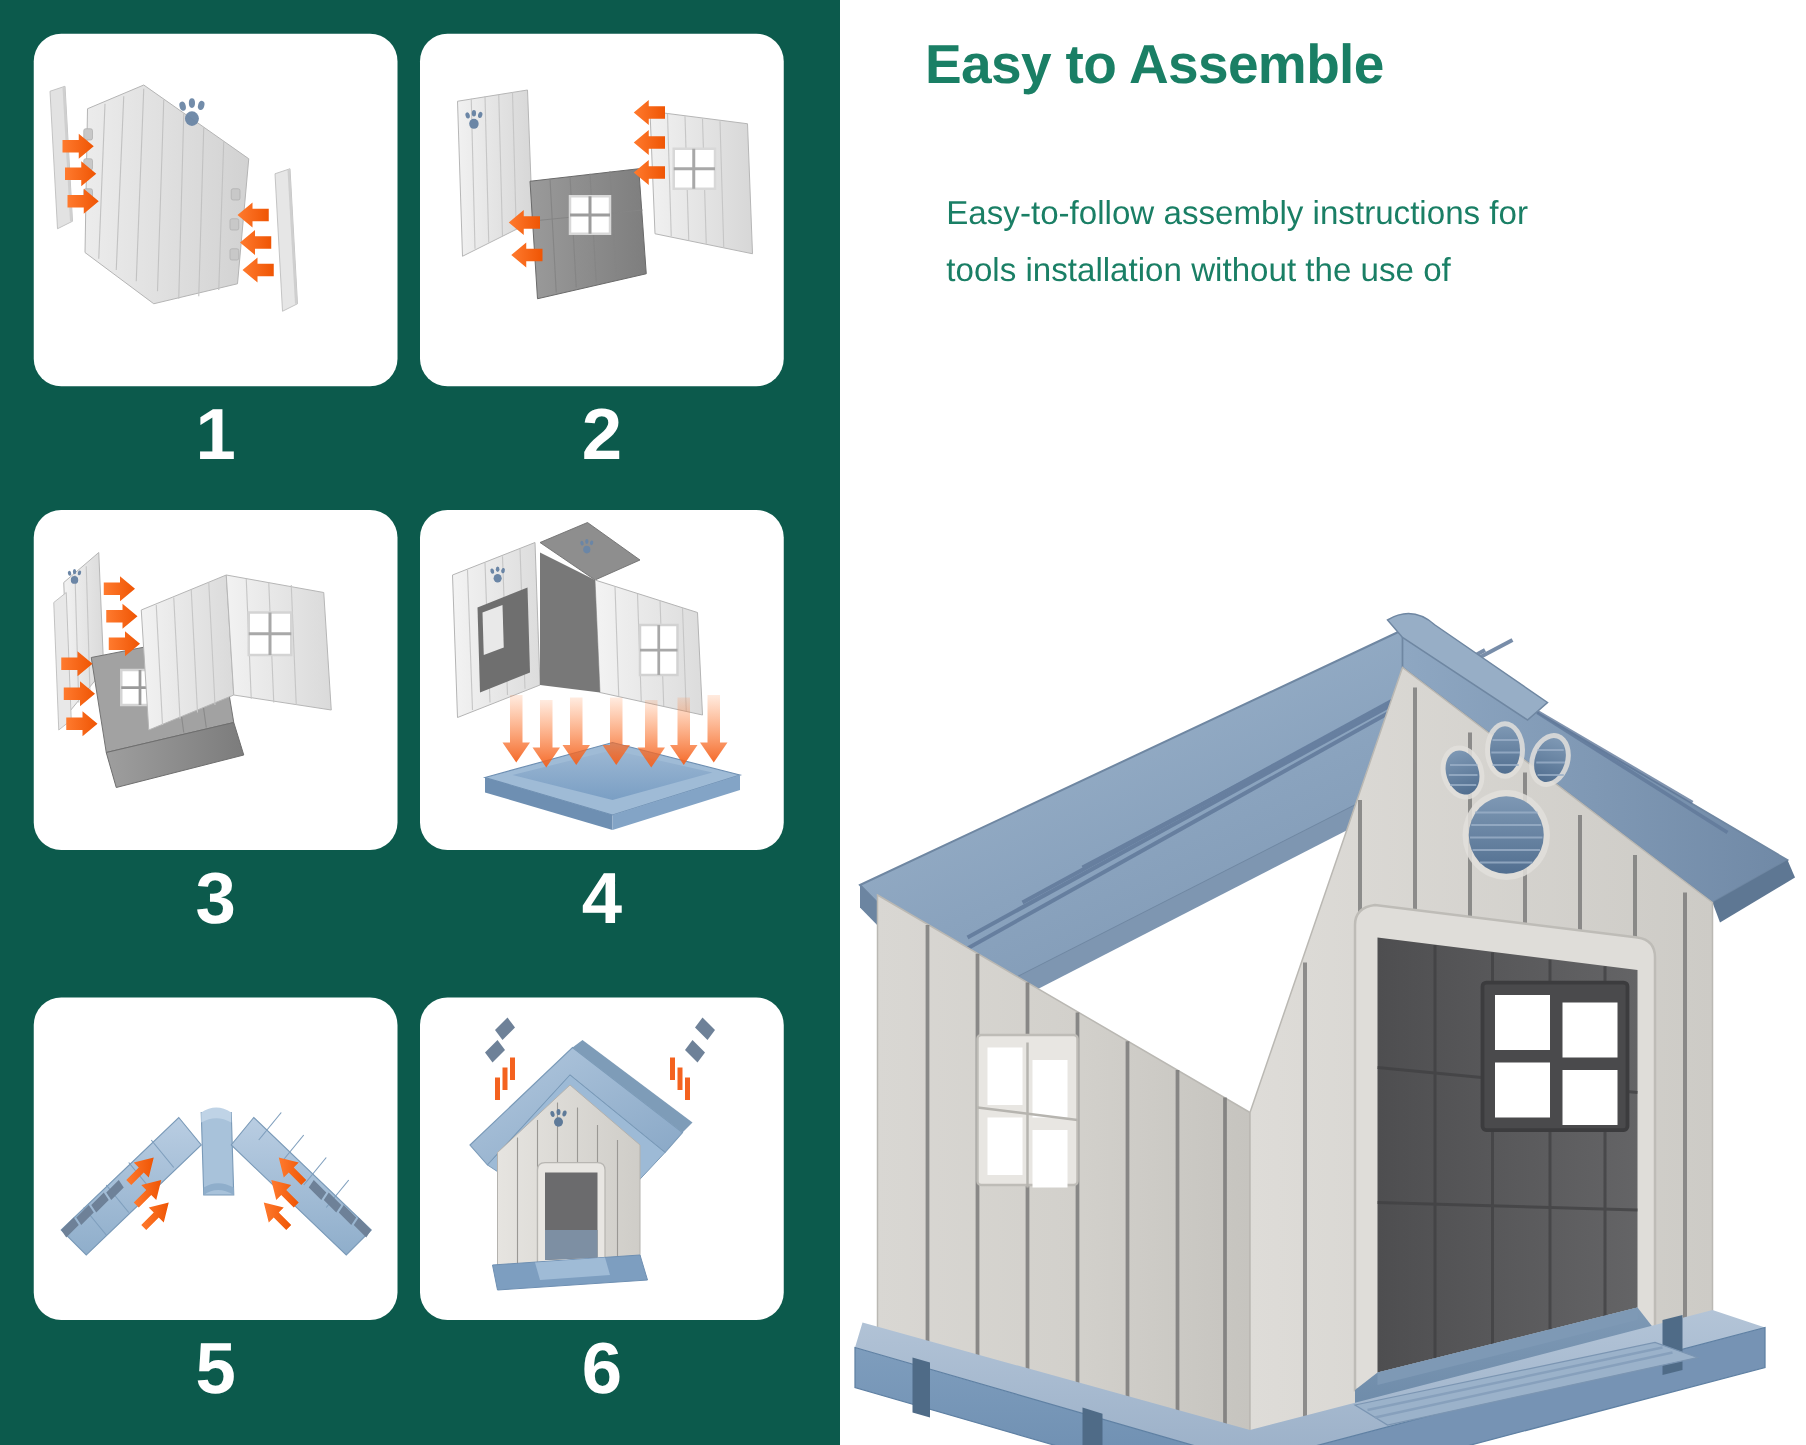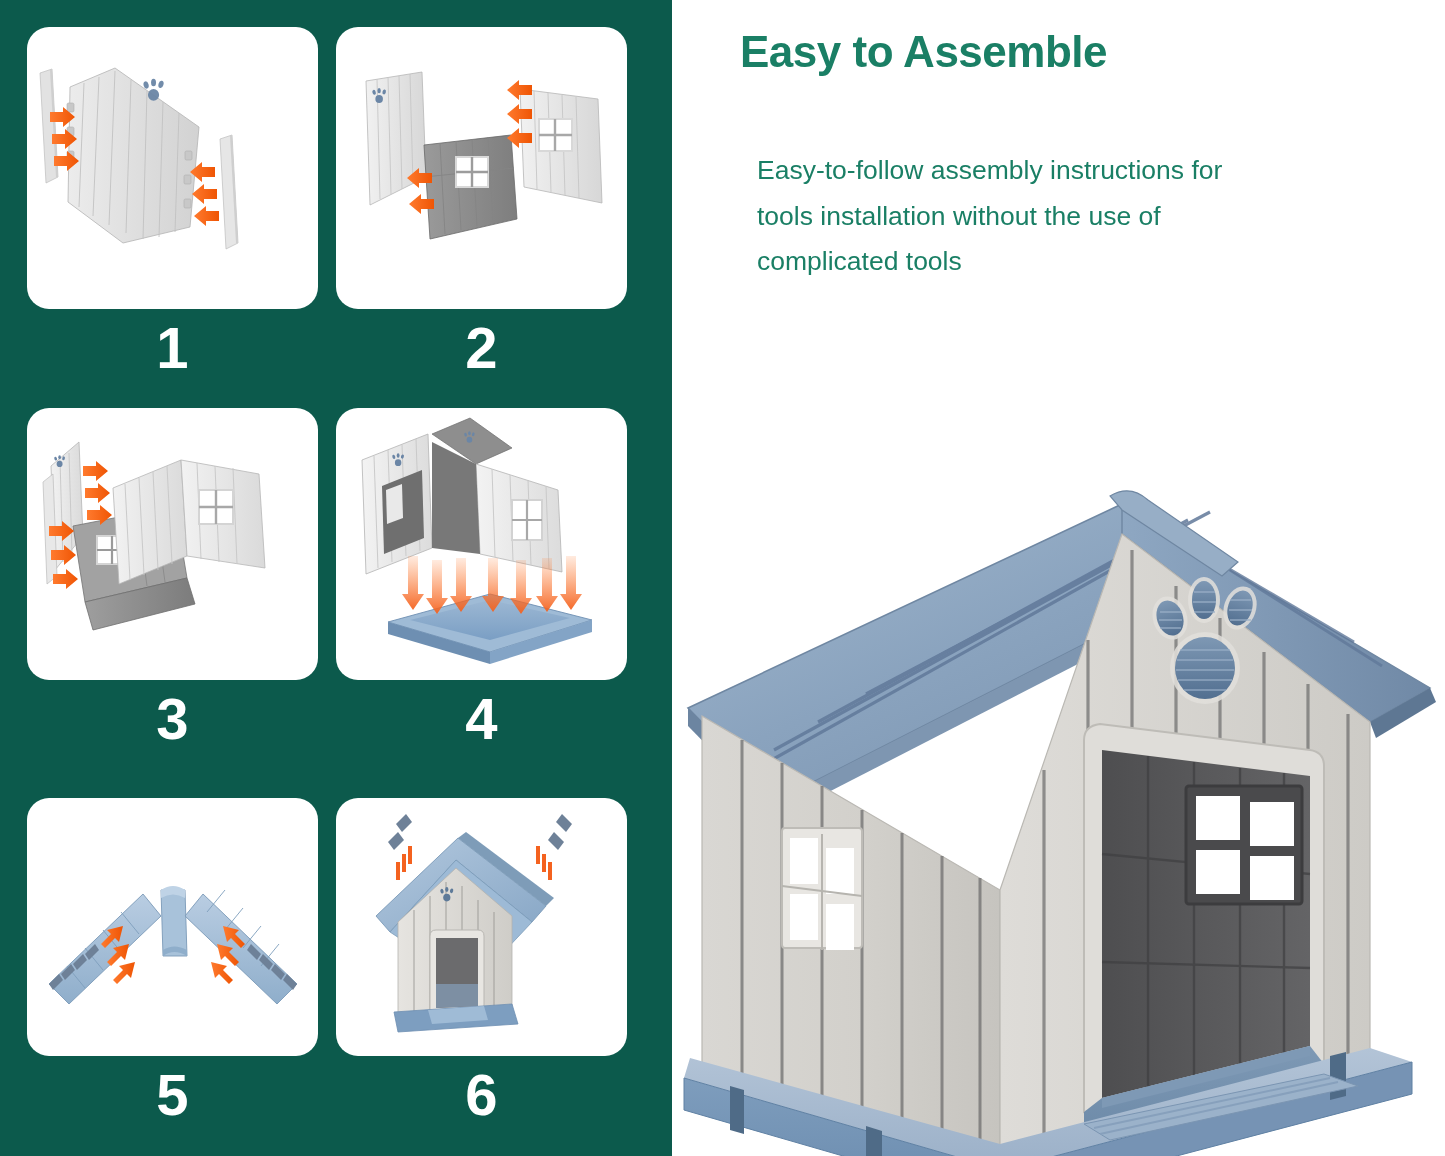--- a/index.html
+++ b/index.html
@@ -539,21 +539,20 @@
     </div>
   </div>
 
   <div class="right-col">
 
     <div class="headline">Easy to Assemble</div>
 
     <div class="subcopy">
       <span class="ln">Easy-to-follow assembly instructions for</span>
       <span class="ln">tools installation without the use of</span>
-      <span class="ln">complicated tools</span>
     </div>
 
     <div class="product-photo">
       <svg viewBox="0 0 775 706" xmlns="http://www.w3.org/2000/svg">
         <defs>
           <linearGradient id="roofMain" x1="0.1" y1="0" x2="0.9" y2="1">
             <stop offset="0" stop-color="#9FB6CD"></stop>
               <stop offset="0.5" stop-color="#8AA3BE"></stop>
               <stop offset="1" stop-color="#7A93AF"></stop>
           </linearGradient>

